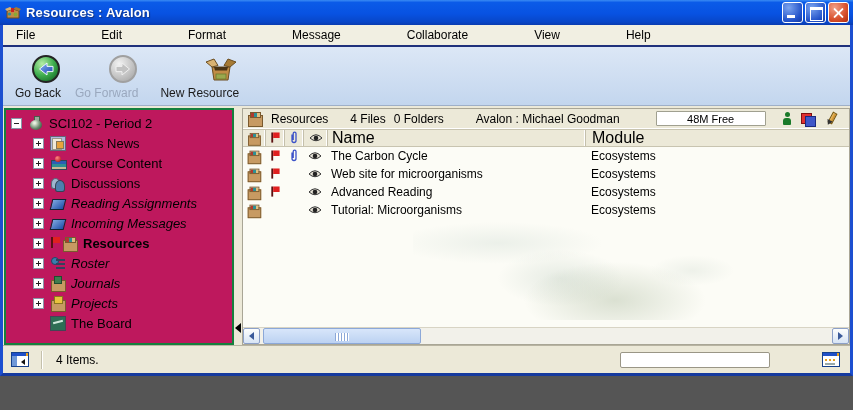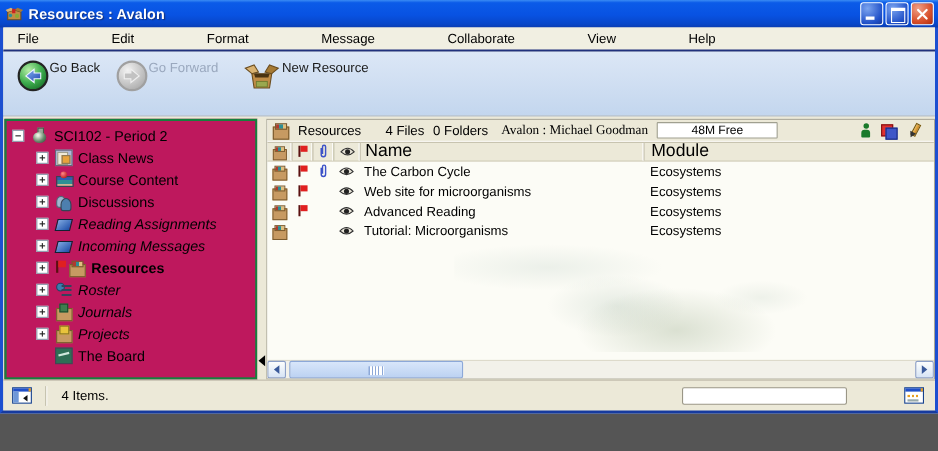--- a/index.html
+++ b/index.html
@@ -45,21 +45,21 @@
     padding-left:4px; border-bottom:2px solid #20317C;gap:48px;
   }
   .menu-item{ padding:3px 9px; font-size:12px; color:#000; cursor:default; }
 
   
   .toolbar{
     height:59px; flex:none; background:linear-gradient(#DCE7F6,#C3D6EE);
     display:flex; align-items:flex-start; padding:4px 0 0 6px; gap:2px;
     border-bottom:1px solid #9FB0C8;
   }
-  .tbtn{ display:flex; flex-direction:row; align-items:flex-start; padding:2px 6px 0; cursor:default; }
+  .tbtn{ display:flex; flex-direction:column; align-items:flex-end; padding:2px 6px 0; cursor:default; }
   .tbtn .tico{ height:32px; display:flex; align-items:center; justify-content:center; }
   .tbtn .tlabel{ font-size:12px; color:#1A1A1A; margin-top:1px; white-space:nowrap; }
   .tbtn.disabled .tlabel{ color:#9AA8BE; }
 
   
   .main{ flex:1; display:flex; overflow:hidden; background:#ECE9D8; padding:2px 0 0 1px; }
 
   .tree{
     width:230px; flex:none; background:#be185d; border:2px solid #15803d;
     padding:3px 0 0 2px; overflow:hidden; position:relative; font-size:13px;
@@ -84,22 +84,22 @@
 
   .rpanel{ flex:1; display:flex; flex-direction:column; border:1px solid #A9A696; background:#FCFCF6; overflow:hidden; }
 
   .infobar{
     height:20px; flex:none; background:#ECE9D8; display:flex; align-items:center;
     font-size:12px; padding:0 6px 0 4px; border-bottom:1px solid #FFFFFF; white-space:nowrap;
   }
   .infobar .ic{ margin-right:8px; }
   .info-title{ margin-right:22px; }
   .info-files{ margin-right:8px; }
-  .info-folders{ margin-right:12px; }
-  .info-owner{ margin-right:8px;font-family:Liberation Serif, serif; }
+  .info-folders{ margin-right:32px; }
+  .info-owner{ margin-right:36px; }
   .free-box{
     width:110px; height:15px; background:#fff; border:1px solid #A0A090; border-radius:1px;
     font-size:11px; display:flex; align-items:center; justify-content:center; flex:none;
   }
   .info-right{ margin-left:auto; display:flex; align-items:center; gap:9px; padding-right:6px; }
 
   .colheader{
     height:18px; flex:none; background:#ECE9D8; display:flex; align-items:center;
     font-size:16px; border-top:1px solid #C8C4B0; border-bottom:1px solid #C8C4B0; color:#000;
   }

